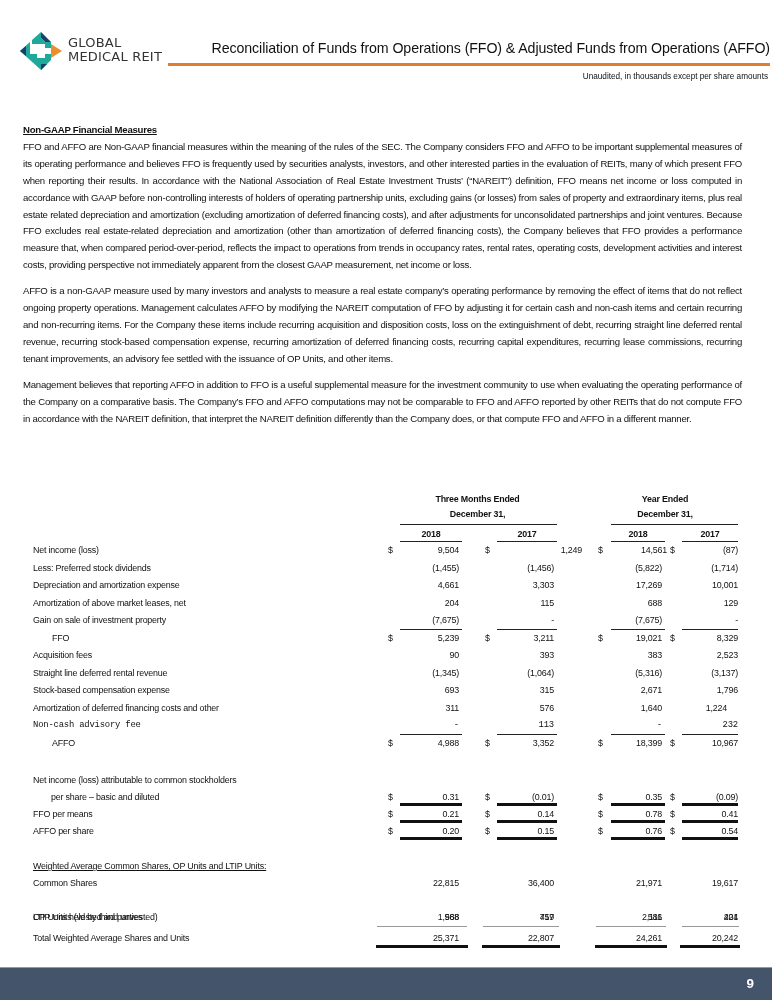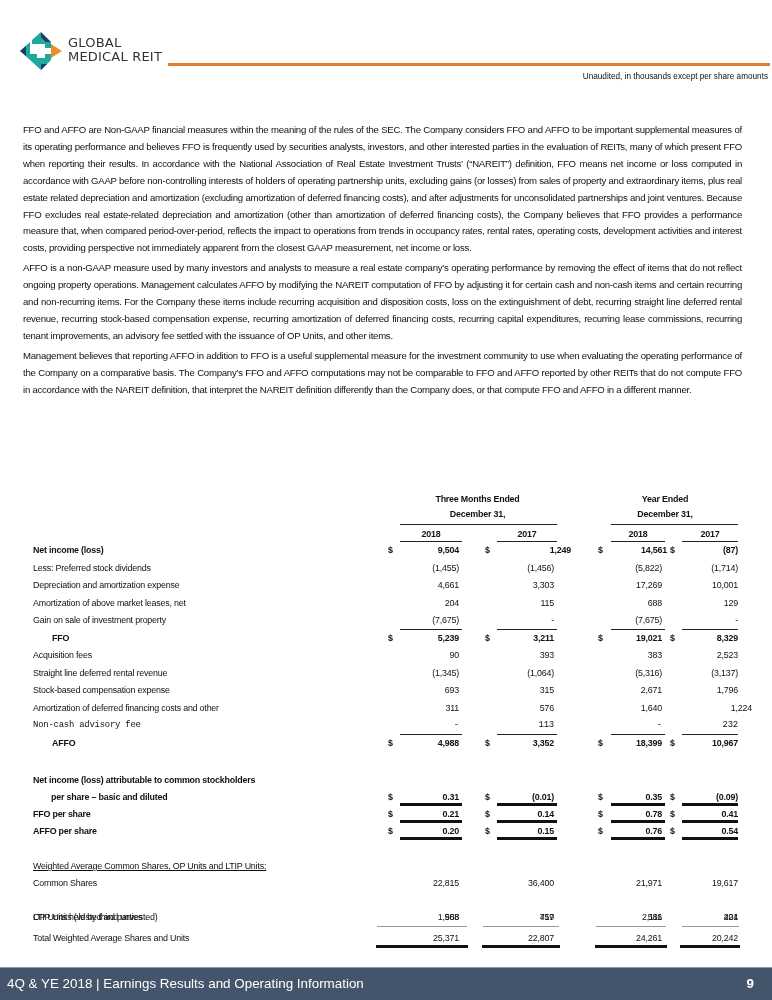--- a/index.html
+++ b/index.html
@@ -9,29 +9,29 @@
   .header { position: absolute; left: 0; top: 0; width: 772px; height: 90px; }
   .logo { position: absolute; left: 18px; top: 30px; width: 46px; height: 42px; }
   .logo-text { position: absolute; left: 68px; top: 36px; font-family: "DejaVu Sans", sans-serif; font-size: 13px; line-height: 14px; color: #333; letter-spacing: 0.2px; }
   .title { position: absolute; left: 182px; top: 40px; width: 588px; text-align: right; font-family: "Liberation Sans", sans-serif; font-size: 14.2px; color: #111; white-space: nowrap; letter-spacing: -0.1px; }
   .title-rule { position: absolute; left: 168px; top: 63px; width: 602px; height: 3px; background: #e07d2e; }
   .subtitle { position: absolute; right: 4px; top: 72px; font-family: "Liberation Sans", sans-serif; font-size: 8.2px; color: #111; }
 
   .body-text { position: absolute; left: 23px; top: 122px; width: 719px; font-family: "Liberation Sans", sans-serif; font-size: 9.6px; line-height: 16.9px; text-align: justify; letter-spacing: -0.25px; }
   .body-text h3 { font-size: 9.6px; font-weight: bold; text-decoration: underline; }
   .body-text p { margin: 0; }
-  .body-text p + p { margin-top: 3px; }
+  .body-text p + p { margin-top: 9px; }
 
   .fin { position: absolute; left: 0; top: 490px; width: 772px; font-family: "Liberation Sans", sans-serif; font-size: 8.9px; letter-spacing: -0.2px; }
   .colhead { position: absolute; text-align: center; font-weight: bold; font-size: 8.9px; }
   .hline { position: absolute; height: 1px; background: #222; }
   .row { position: absolute; left: 0; width: 772px; height: 17px; }
   .row .lbl { position: absolute; left: 33px; top: 2px; white-space: nowrap; }
   .row .lbl.indent { left: 45px; margin-left: 7px; }
-  .row.bold { font-weight: bold; }
+  .row.bold { font-weight: normal; }
   .cell { position: absolute; top: 2px; text-align: right; }
   .dol { position: absolute; top: 2px; }
   .ps-line { position: absolute; height: 3px; background: #111; }
   .footer { position: absolute; left: 0; top: 967px; width: 772px; height: 33px; background: #44546a; border-top: 1px solid #8a9bb4; }
   .footer-text { position: absolute; left: 7px; top: 8px; color: #fff; font-family: "Liberation Sans", sans-serif; font-size: 13.4px; }
   .footer-page { position: absolute; right: 18px; top: 8px; color: #fff; font-weight: bold; font-family: "Liberation Sans", sans-serif; font-size: 13.4px; }
   .ul { text-decoration: underline; }
 </style>
 </head>
 <body>
@@ -47,25 +47,27 @@
     <polygon points="12,24 23,24 23,40 12,30" fill="#1fa99a"></polygon>
     <polygon points="23,24 33,24 33,30 23,40" fill="#1fa99a"></polygon>
     <polygon points="23,34 29,34 23,40" fill="#1b3f6b"></polygon>
     <rect x="19" y="14" width="8" height="14" fill="#fff"></rect>
     <rect x="14" y="18" width="18" height="6" fill="#fff"></rect>
   </svg>
   <div class="logo-text">
     <div>GLOBAL</div>
     <div>MEDICAL REIT</div>
   </div>
+  <div class="title">Reconciliation of Funds from Operations (FFO) &amp; Adjusted Funds from Operations (AFFO)</div>
   <div class="title-rule"></div>
   <div class="subtitle">Unaudited, in thousands except per share amounts</div>
 </div>
 
 <div class="body-text">
+  <h3>Non-GAAP Financial Measures</h3>
   <p>FFO and AFFO are Non-GAAP financial measures within the meaning of the rules of the SEC. The Company considers FFO and AFFO to be important supplemental measures of its operating performance and believes FFO is frequently used by securities analysts, investors, and other interested parties in the evaluation of REITs, many of which present FFO when reporting their results. In accordance with the National Association of Real Estate Investment Trusts’ (“NAREIT”) definition, FFO means net income or loss computed in accordance with GAAP before non-controlling interests of holders of operating partnership units, excluding gains (or losses) from sales of property and extraordinary items, plus real estate related depreciation and amortization (excluding amortization of deferred financing costs), and after adjustments for unconsolidated partnerships and joint ventures. Because FFO excludes real estate-related depreciation and amortization (other than amortization of deferred financing costs), the Company believes that FFO provides a performance measure that, when compared period-over-period, reflects the impact to operations from trends in occupancy rates, rental rates, operating costs, development activities and interest costs, providing perspective not immediately apparent from the closest GAAP measurement, net income or loss.</p>
   <p>AFFO is a non-GAAP measure used by many investors and analysts to measure a real estate company’s operating performance by removing the effect of items that do not reflect ongoing property operations. Management calculates AFFO by modifying the NAREIT computation of FFO by adjusting it for certain cash and non-cash items and certain recurring and non-recurring items. For the Company these items include recurring acquisition and disposition costs, loss on the extinguishment of debt, recurring straight line deferred rental revenue, recurring stock-based compensation expense, recurring amortization of deferred financing costs, recurring capital expenditures, recurring lease commissions, recurring tenant improvements, an advisory fee settled with the issuance of OP Units, and other items.</p>
   <p>Management believes that reporting AFFO in addition to FFO is a useful supplemental measure for the investment community to use when evaluating the operating performance of the Company on a comparative basis. The Company’s FFO and AFFO computations may not be comparable to FFO and AFFO reported by other REITs that do not compute FFO in accordance with the NAREIT definition, that interpret the NAREIT definition differently than the Company does, or that compute FFO and AFFO in a different manner.</p>
 </div>
 
 <div class="fin">
 
   <div class="colhead" style="left:395px; top:4px; width:165px;">
     <div>Three Months Ended</div>
     <div style="margin-top:5px">December 31,</div>
@@ -84,21 +86,21 @@
   <div class="hline" style="left:400px; top:51px; width:62px;"></div>
   <div class="hline" style="left:497px; top:51px; width:60px;"></div>
   <div class="hline" style="left:611px; top:51px; width:54px;"></div>
   <div class="hline" style="left:682px; top:51px; width:56px;"></div>
 
   <div class="row bold" style="top:53px;">
     <span class="lbl">Net income (loss)</span>
     <span class="dol" style="left:388px">$</span>
     <span class="cell" style="left:400px;width:59px">9,504</span>
     <span class="dol" style="left:485px">$</span>
-    <span class="cell" style="left:514px;width:57px">1,249</span>
+    <span class="cell" style="left:525px;width:57px">1,249</span>
     <span class="dol" style="left:598px">$</span>
     <span class="cell" style="left:616px;width:51px">14,561</span>
     <span class="dol" style="left:670px">$</span>
     <span class="cell" style="left:682px;width:56px">(87)</span>
   </div>
 
   <div class="row" style="top:70.5px;">
     <span class="lbl">Less: Preferred stock dividends</span>
     <span class="cell" style="left:400px;width:59px">(1,455)</span>
     <span class="cell" style="left:497px;width:57px">(1,456)</span>
@@ -162,21 +164,21 @@
     <span class="cell" style="left:400px;width:59px">693</span>
     <span class="cell" style="left:497px;width:57px">315</span>
     <span class="cell" style="left:611px;width:51px">2,671</span>
     <span class="cell" style="left:682px;width:56px">1,796</span>
   </div>
   <div class="row" style="top:210.5px;">
     <span class="lbl">Amortization of deferred financing costs and other</span>
     <span class="cell" style="left:400px;width:59px">311</span>
     <span class="cell" style="left:497px;width:57px">576</span>
     <span class="cell" style="left:611px;width:51px">1,640</span>
-    <span class="cell" style="left:696px;width:56px">1,224</span>
+    <span class="cell" style="left:671px;width:56px">1,224</span>
   </div>
   <div class="row" style="top:228px;font-family:Liberation Mono, monospace;">
     <span class="lbl">Non-cash advisory fee</span>
     <span class="cell" style="left:400px;width:59px">-</span>
     <span class="cell" style="left:497px;width:57px">113</span>
     <span class="cell" style="left:611px;width:51px">-</span>
     <span class="cell" style="left:682px;width:56px">232</span>
   </div>
   <div class="hline" style="left:400px; top:244px; width:62px;"></div>
   <div class="hline" style="left:497px; top:244px; width:60px;"></div>
@@ -208,21 +210,21 @@
     <span class="cell" style="left:611px;width:51px">0.35</span>
     <span class="dol" style="left:670px">$</span>
     <span class="cell" style="left:682px;width:56px">(0.09)</span>
   </div>
   <div class="ps-line" style="left:400px; top:313px; width:62px;"></div>
   <div class="ps-line" style="left:497px; top:313px; width:60px;"></div>
   <div class="ps-line" style="left:611px; top:313px; width:54px;"></div>
   <div class="ps-line" style="left:682px; top:313px; width:56px;"></div>
 
   <div class="row bold" style="top:317px;">
-    <span class="lbl">FFO per share</span>
+    <span class="lbl">FFO per means</span>
     <span class="dol" style="left:388px">$</span>
     <span class="cell" style="left:400px;width:59px">0.21</span>
     <span class="dol" style="left:485px">$</span>
     <span class="cell" style="left:497px;width:57px">0.14</span>
     <span class="dol" style="left:598px">$</span>
     <span class="cell" style="left:611px;width:51px">0.78</span>
     <span class="dol" style="left:670px">$</span>
     <span class="cell" style="left:682px;width:56px">0.41</span>
   </div>
   <div class="ps-line" style="left:400px; top:330px; width:62px;"></div>
@@ -282,15 +284,14 @@
     <span class="cell" style="left:611px;width:51px">24,261</span>
     <span class="cell" style="left:682px;width:56px">20,242</span>
   </div>
   <div class="ps-line" style="left:376px; top:455px; width:92px;"></div>
   <div class="ps-line" style="left:482px; top:455px; width:78px;"></div>
   <div class="ps-line" style="left:595px; top:455px; width:72px;"></div>
   <div class="ps-line" style="left:680px; top:455px; width:60px;"></div>
 </div>
 
 <div class="footer">
-  <span class="footer-text">4Q &amp; YE 2018 | Earnings Results and Operating Information</span>
   <span class="footer-page">9</span>
 </div>
 
 </body></html>

